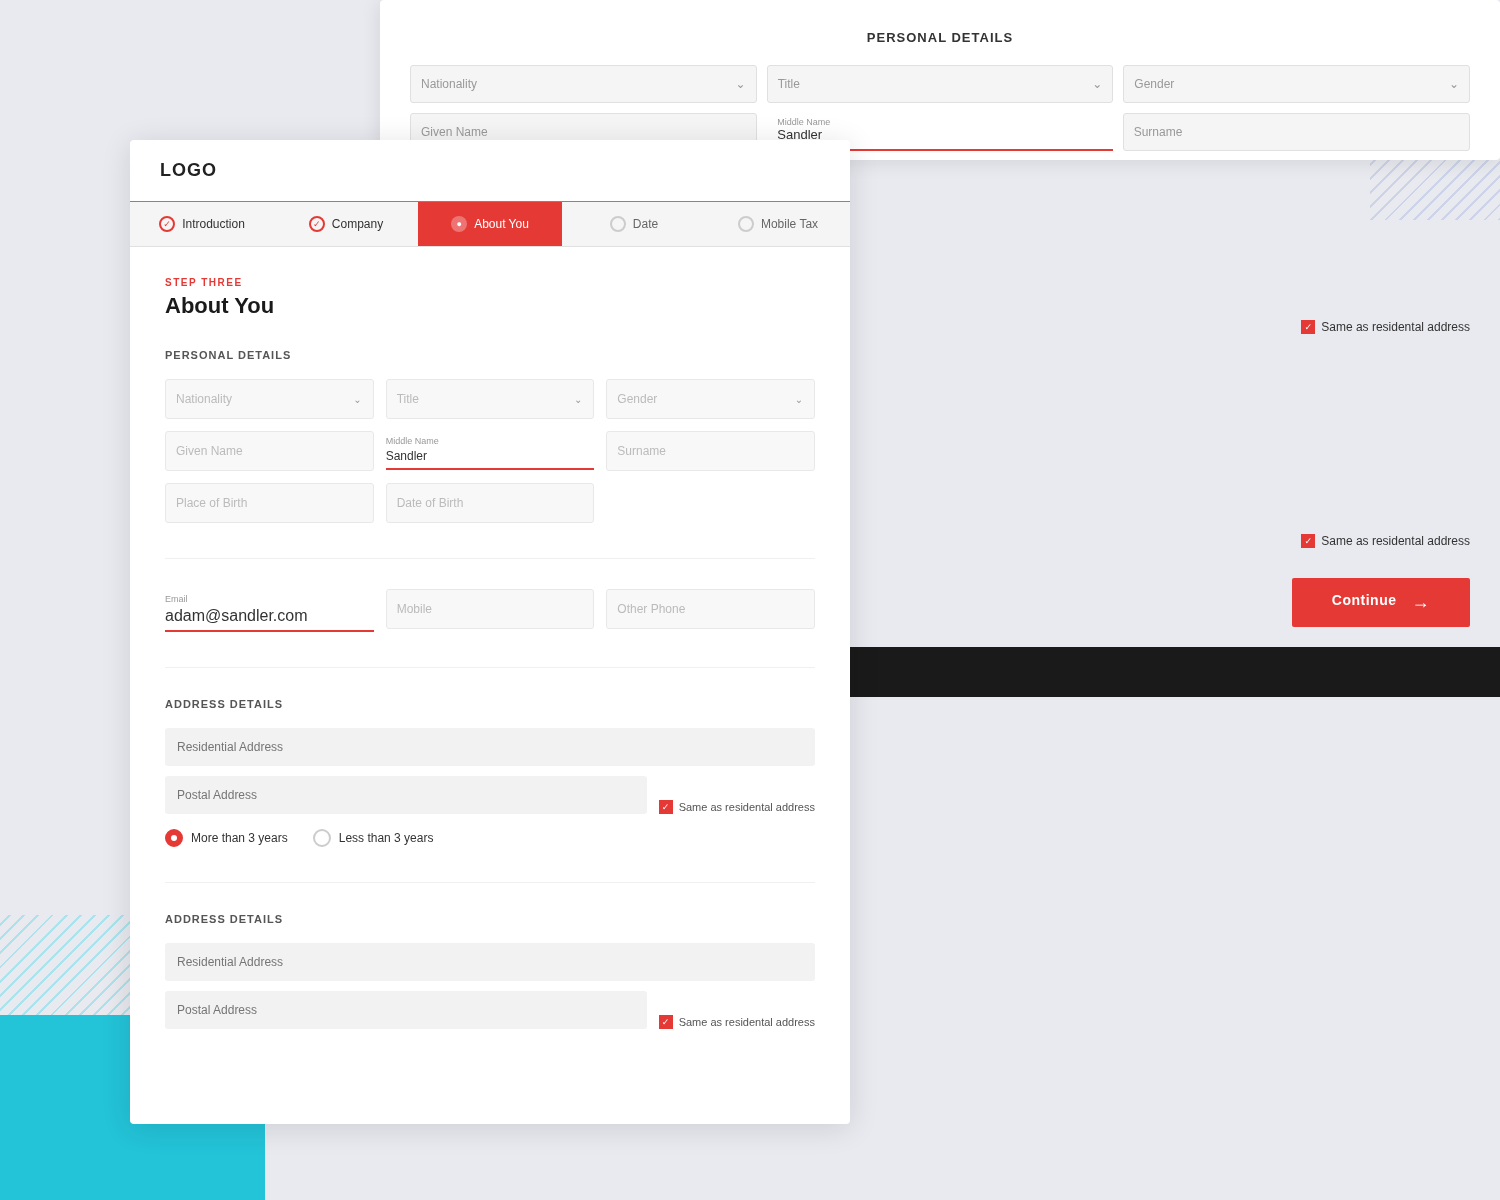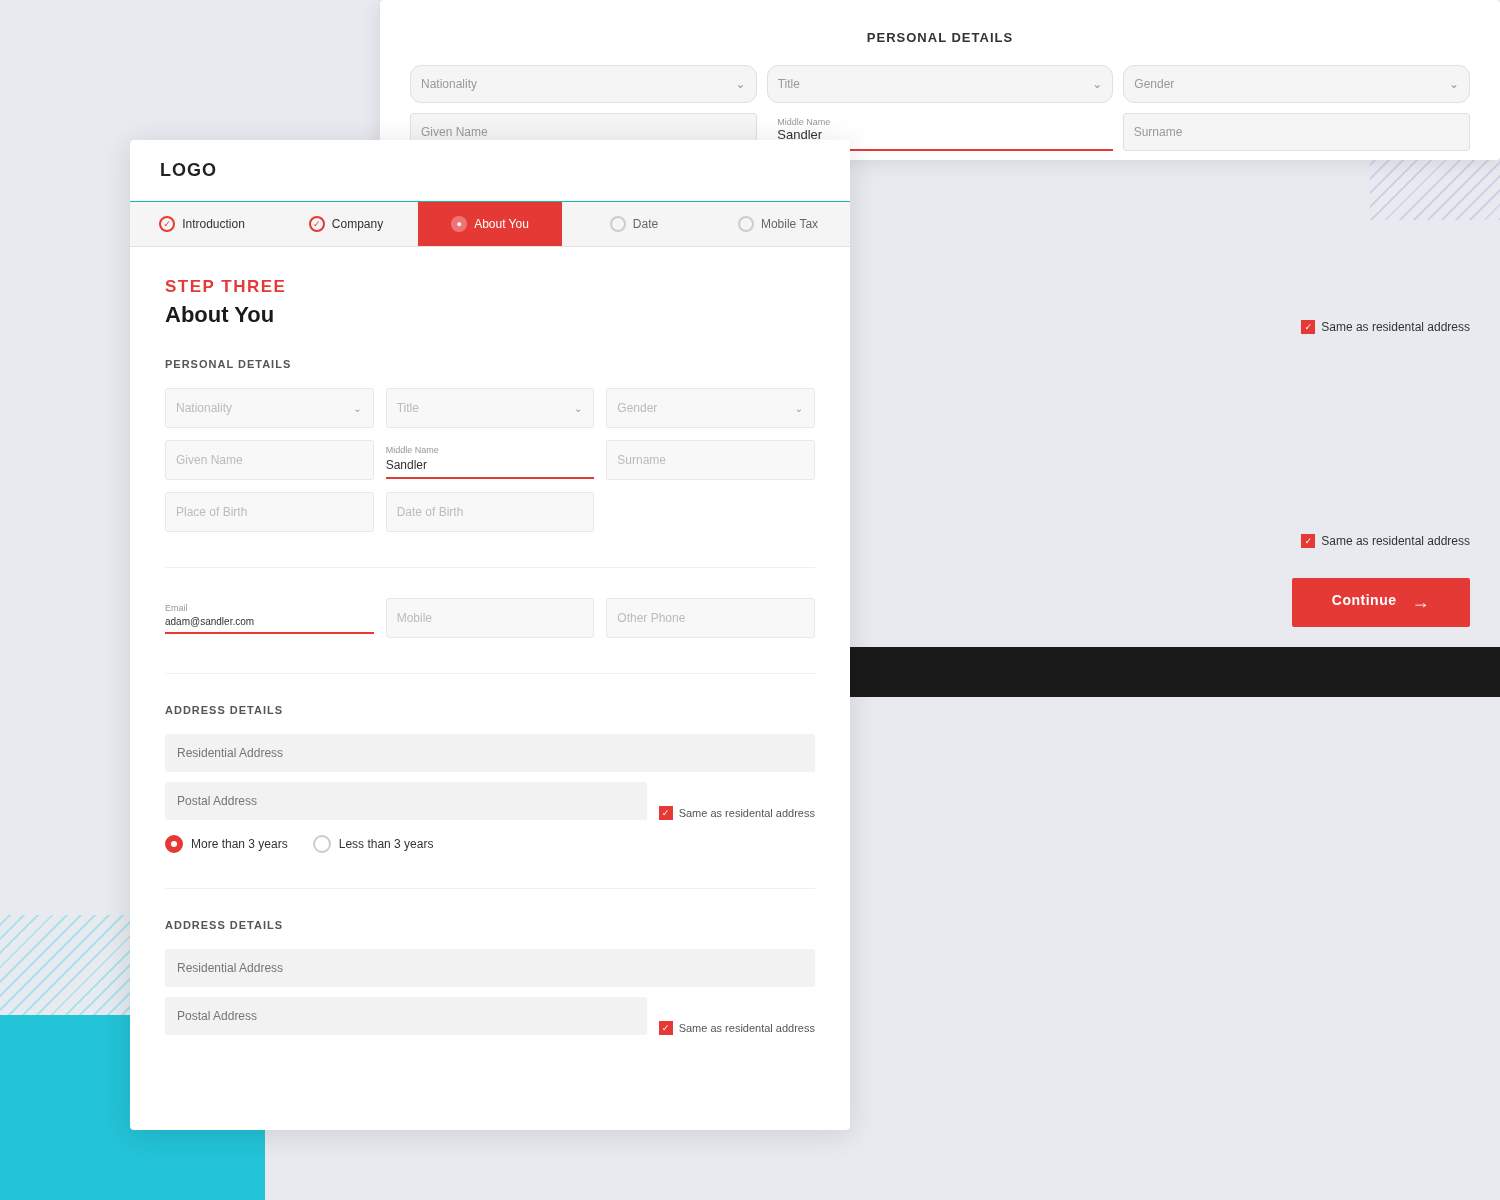--- a/index.html
+++ b/index.html
@@ -243,21 +243,21 @@
     .tab-circle.empty {
       border-color: #ccc;
     }
 
     
     .card-content {
       padding: 30px 35px;
     }
 
     .step-label {
-      font-size: 17px;
+      font-size: 10px;
       font-weight: 700;
       color: #e53935;
       letter-spacing: 1.5px;
       text-transform: uppercase;
       margin-bottom: 5px;
     }
     .page-title {
       font-size: 22px;
       font-weight: 700;
       color: #1a1a1a;
@@ -315,21 +315,20 @@
       border-radius: 3px;
       padding: 0 10px;
       font-size: 12px;
       color: #bbb;
       outline: none;
       appearance: none;
       cursor: pointer;
     }
     .select-wrapper {
       position: relative;
-      border-radius: 11px;
     }
     .select-arrow {
       position: absolute;
       right: 12px;
       top: 50%;
       transform: translateY(-50%);
       color: #999;
       font-size: 10px;
       pointer-events: none;
     }
@@ -345,21 +344,21 @@
       position: absolute;
       top: 5px;
       left: 0;
     }
     .email-input {
       width: 100%;
       background: transparent;
       border: none;
       border-bottom: 2px solid #e53935;
       padding: 18px 0 5px;
-      font-size: 10px;
+      font-size: 16px;
       color: #333;
       outline: none;
     }
 
     
     .address-input {
       width: 100%;
       height: 38px;
       background: #f2f2f2;
       border: none;

